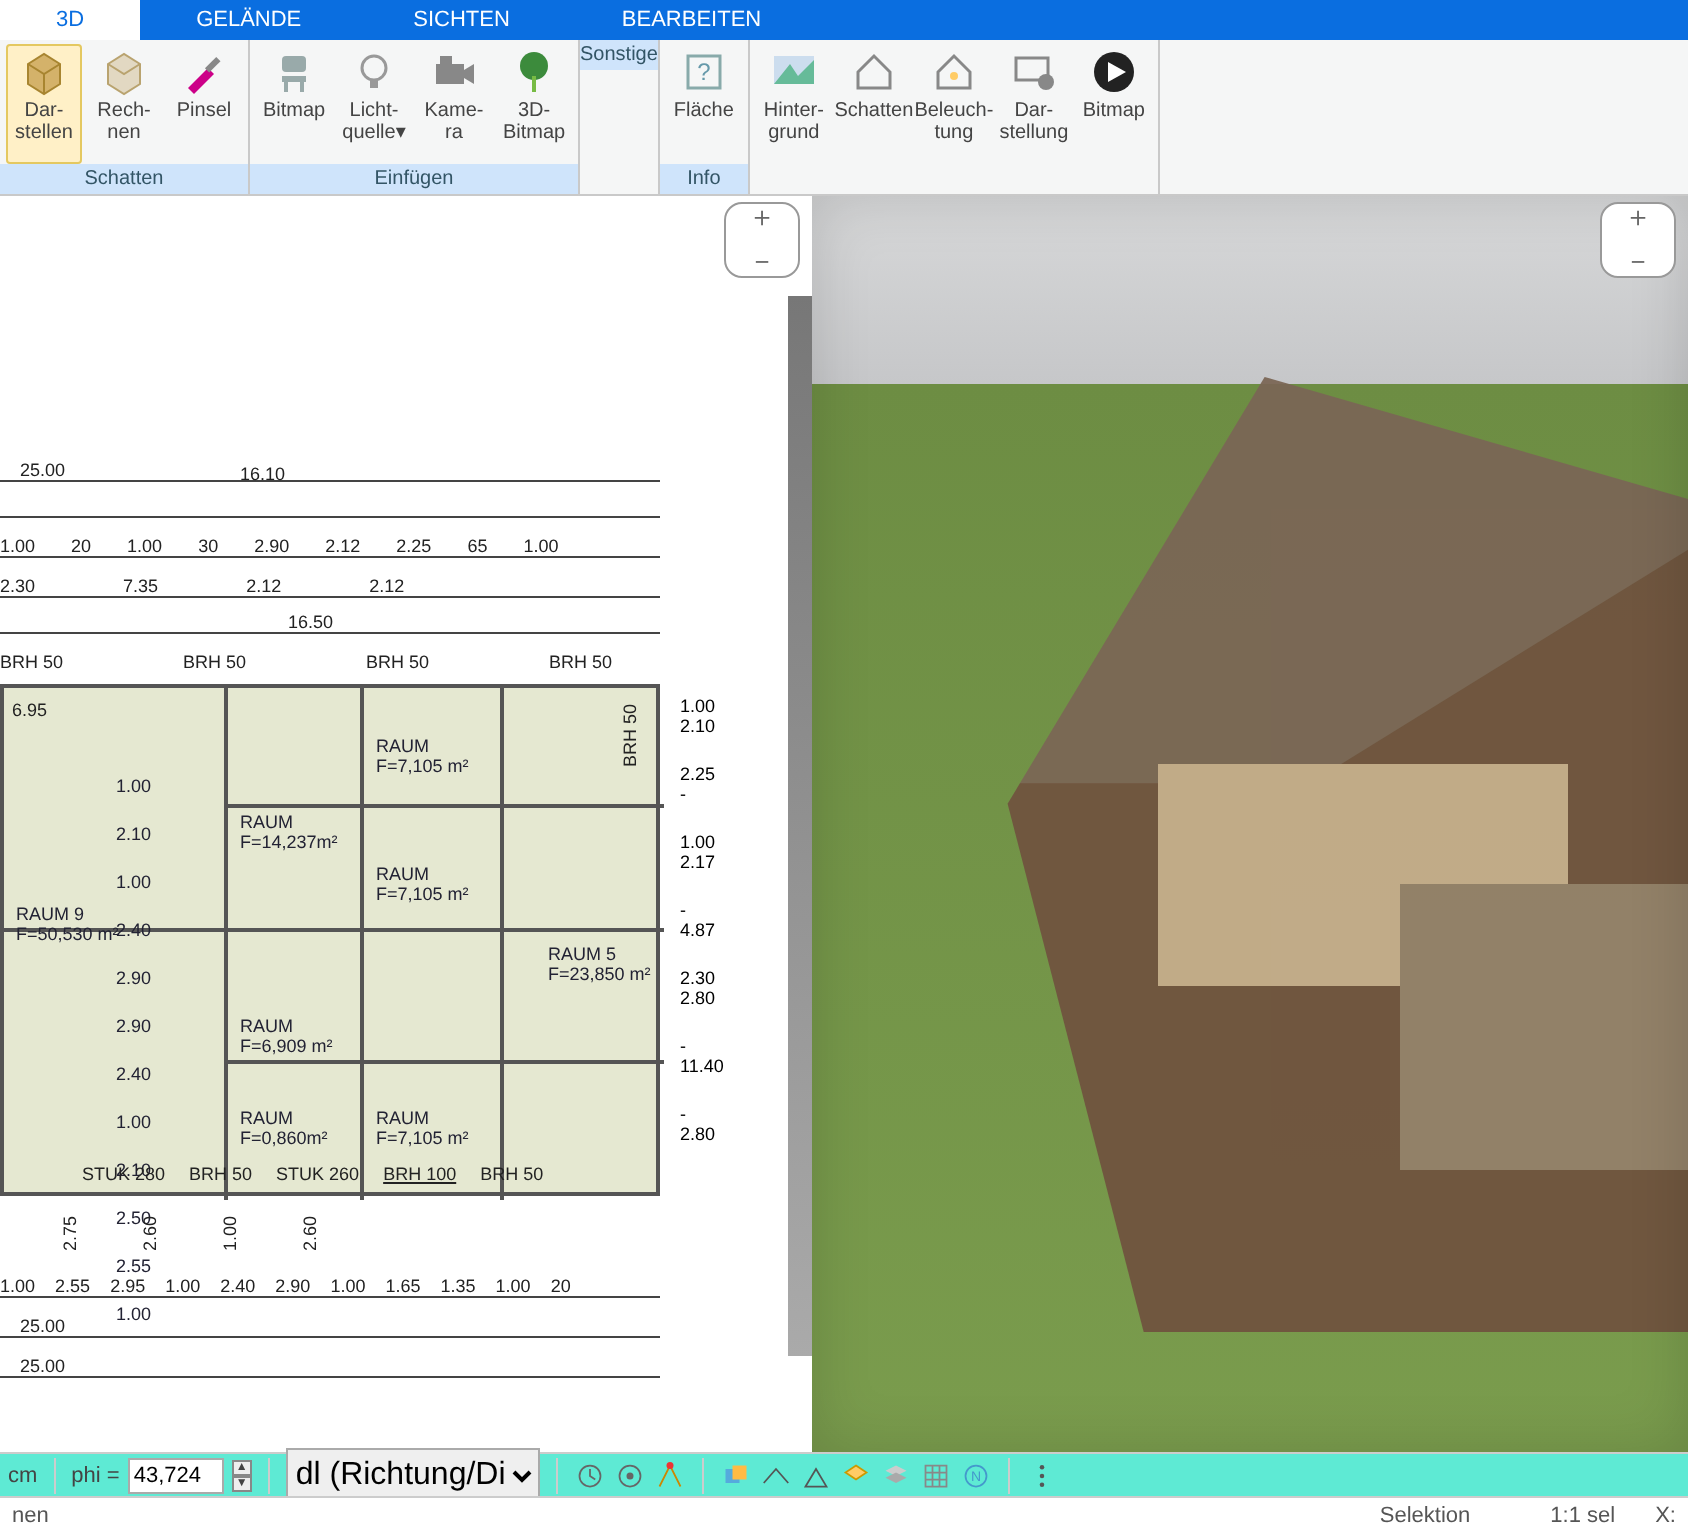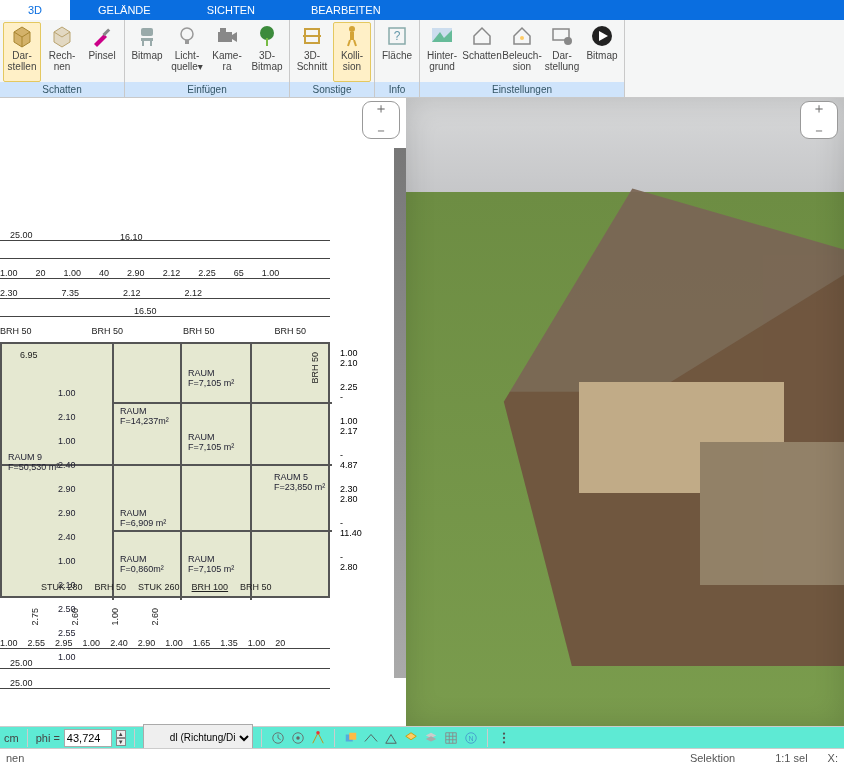--- a/index.html
+++ b/index.html
@@ -172,21 +172,21 @@
     position:absolute; left:0; right:0; bottom:19px;
     height:22px; background:#5eead4;
     border-top:1px solid #ccc;
     display:flex; align-items:center; gap:4px; padding:0 4px;
     font-size:11px; color:#444;
   }
   .toolbar input[type=text]{
     width:48px; height:18px; font-size:11px; padding:0 2px; border:1px solid #aaa;
   }
   .toolbar select{
-    height:28px; font-size:10px; border:1px solid #aaa;padding-left:22px;
+    height:28px; font-size:16px; border:1px solid #aaa;
   }
   .toolbar .spin{display:flex;flex-direction:column;}
   .toolbar .spin span{
     width:10px;height:8px;border:1px solid #888;font-size:6px;
     display:flex;align-items:center;justify-content:center;background:#eee;cursor:pointer;
   }
   .toolbar .vsep{width:1px;height:18px;background:#ccc;margin:0 4px;}
   .toolbar .ticon{width:16px;height:16px;cursor:pointer;display:flex;align-items:center;justify-content:center;}
   .toolbar .ticon svg{width:14px;height:14px;}
 
@@ -280,40 +280,20 @@
               <rect x="11" y="14" width="2" height="8" fill="#7b4"></rect>
             </svg></span>
         <span class="btn-label">3D-
 Bitmap</span>
       </div>
     </div>
     <div class="group-title">Einfügen</div>
   </div>
 
   <div class="ribbon-group">
-    <div class="group-buttons">
-      <div class="ribbon-btn">
-        <span class="icon"><svg viewBox="0 0 24 24">
-              <rect x="5" y="5" width="14" height="14" fill="none" stroke="#caa13e" stroke-width="2"></rect>
-              <line x1="3" y1="12" x2="21" y2="12" stroke="#caa13e" stroke-width="2"></line>
-            </svg></span>
-        <span class="btn-label">3D-
-Schnitt</span>
-      </div>
-      <div class="ribbon-btn active">
-        <span class="icon"><svg viewBox="0 0 24 24">
-              <circle cx="12" cy="5" r="3" fill="#d4a437"></circle>
-              <rect x="10" y="8" width="4" height="8" fill="#d4a437"></rect>
-              <line x1="10" y1="16" x2="8" y2="22" stroke="#d4a437" stroke-width="2"></line>
-              <line x1="14" y1="16" x2="16" y2="22" stroke="#d4a437" stroke-width="2"></line>
-            </svg></span>
-        <span class="btn-label">Kolli-
-sion</span>
-      </div>
-    </div>
     <div class="group-title">Sonstige</div>
   </div>
 
   <div class="ribbon-group">
     <div class="group-buttons">
       <div class="ribbon-btn">
         <span class="icon"><svg viewBox="0 0 24 24">
               <rect x="4" y="4" width="16" height="16" fill="none" stroke="#8aa" stroke-width="1.5"></rect>
               <text x="12" y="16" text-anchor="middle" font-size="12" fill="#69a">?</text>
             </svg></span>
@@ -338,39 +318,38 @@
               <polygon points="4,12 12,4 20,12 20,20 4,20" fill="none" stroke="#888" stroke-width="1.5"></polygon>
             </svg></span>
         <span class="btn-label">Schatten</span>
       </div>
       <div class="ribbon-btn">
         <span class="icon"><svg viewBox="0 0 24 24">
               <polygon points="4,12 12,4 20,12 20,20 4,20" fill="none" stroke="#888" stroke-width="1.5"></polygon>
               <circle cx="12" cy="14" r="2" fill="#fc6"></circle>
             </svg></span>
         <span class="btn-label">Beleuch-
-sion</span>
+tung</span>
       </div>
       <div class="ribbon-btn">
         <span class="icon"><svg viewBox="0 0 24 24">
               <rect x="3" y="5" width="16" height="11" fill="none" stroke="#888" stroke-width="1.5"></rect>
               <circle cx="18" cy="17" r="4" fill="#888"></circle>
             </svg></span>
         <span class="btn-label">Dar-
 stellung</span>
       </div>
       <div class="ribbon-btn">
         <span class="icon"><svg viewBox="0 0 24 24">
               <circle cx="12" cy="12" r="10" fill="#222"></circle>
               <polygon points="9,7 18,12 9,17" fill="#fff"></polygon>
             </svg></span>
         <span class="btn-label">Bitmap</span>
       </div>
     </div>
-    <div class="group-title">Einstellungen</div>
   </div>
 </div>
 
 <div class="work-area">
 
   <div class="floor-pane">
     <div class="zoom-box">＋<div class="hl"></div>－</div>
     <div class="right-ruler"></div>
 
     <div class="floor-canvas">
@@ -379,38 +358,38 @@
       <div class="htext" style="left:10px;top:82px">25.00</div>
 
       <div class="line" style="left:0;top:110px;width:330px;height:1px"></div>
       <div class="htext" style="left:120px;top:84px">16.10</div>
 
       <div class="line" style="left:0;top:130px;width:330px;height:1px"></div>
       <div id="dimrow3" style="position:absolute;left:0;top:120px;display:flex;gap:18px;">
           <span class="htext" style="position: static;">1.00</span>
           <span class="htext" style="position: static;">20</span>
           <span class="htext" style="position: static;">1.00</span>
-          <span class="htext" style="position: static;">40</span>
+          <span class="htext" style="position: static;">30</span>
           <span class="htext" style="position: static;">2.90</span>
           <span class="htext" style="position: static;">2.12</span>
           <span class="htext" style="position: static;">2.25</span>
           <span class="htext" style="position: static;">65</span>
           <span class="htext" style="position: static;">1.00</span>
         </div>
 
       <div class="line" style="left:0;top:150px;width:330px;height:1px"></div>
       <div id="dimrow4" style="position:absolute;left:0;top:140px;display:flex;gap:44px;">
           <span class="htext" style="position: static;">2.30</span>
           <span class="htext" style="position: static;">7.35</span>
           <span class="htext" style="position: static;">2.12</span>
           <span class="htext" style="position: static;">2.12</span>
         </div>
 
       <div class="line" style="left:0;top:168px;width:330px;height:1px"></div>
-      <div class="htext" style="left:134px;top:158px">16.50</div>
+      <div class="htext" style="left:144px;top:158px">16.50</div>
 
       <div id="brhrow" style="position:absolute;left:0;top:178px;display:flex;gap:60px;font-size:9px;">
           <span class="htext" style="position: static;">BRH 50</span>
           <span class="htext" style="position: static;">BRH 50</span>
           <span class="htext" style="position: static;">BRH 50</span>
           <span class="htext" style="position: static;">BRH 50</span>
         </div>
 
       <div class="plan-body" style="top:194px">
 
@@ -488,21 +467,21 @@
           <span class="htext" style="position: static;">1.65</span>
           <span class="htext" style="position: static;">1.35</span>
           <span class="htext" style="position: static;">1.00</span>
           <span class="htext" style="position: static;">20</span>
         </div>
       <div class="line" style="left:0;top:520px;width:330px;height:1px"></div>
       <div class="htext" style="left:10px;top:510px">25.00</div>
       <div class="line" style="left:0;top:540px;width:330px;height:1px"></div>
       <div class="htext" style="left:10px;top:530px">25.00</div>
 
-      <div class="htext" style="left:20px;top:202px">6.95</div>
+      <div class="htext" style="left:6px;top:202px">6.95</div>
     </div>
   </div>
 
   <div class="three-d-pane">
     <div class="house">
       <div class="roof"></div>
         <div class="floor"></div>
         <div class="cut"></div>
     </div>
     <div class="edge-shadow"></div>

